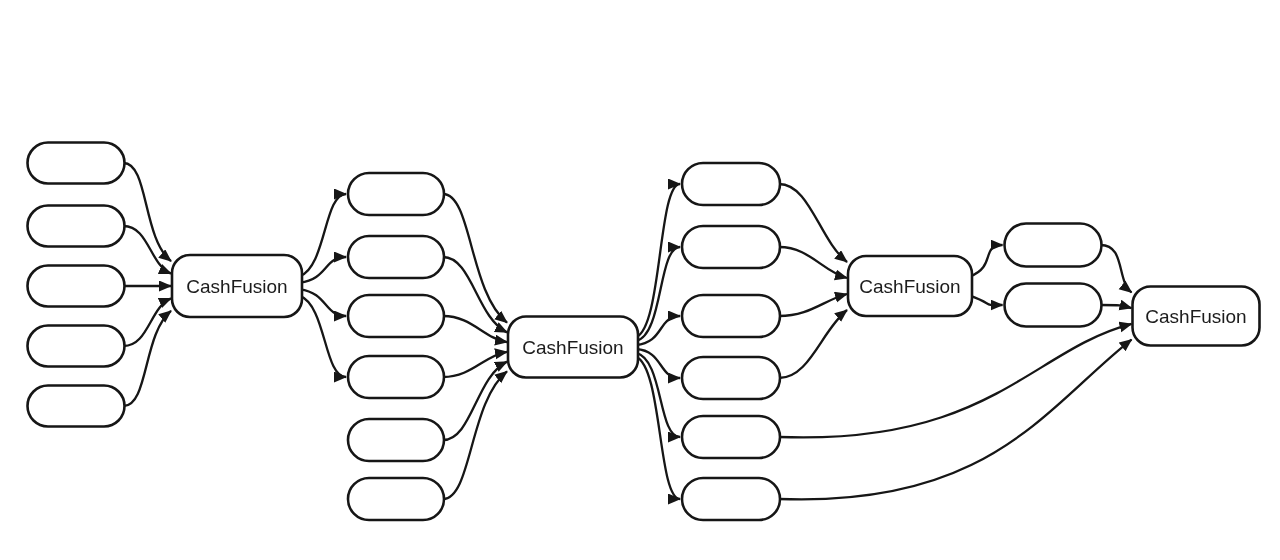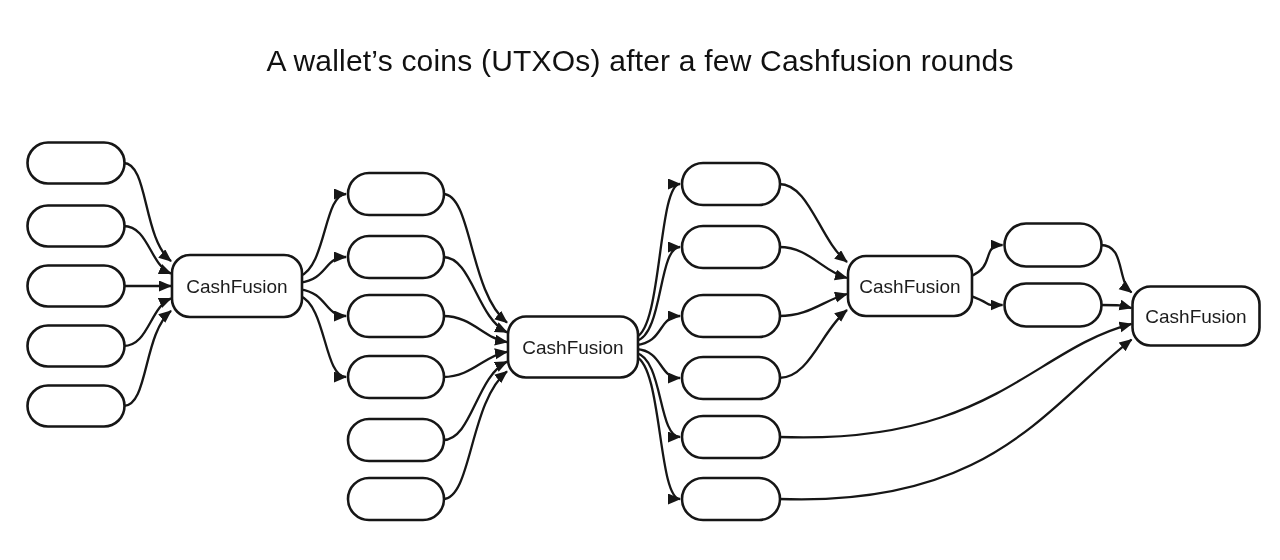--- a/index.html
+++ b/index.html
@@ -25,21 +25,20 @@
   svg text {
     font-family: "Liberation Sans", sans-serif;
     font-size: 19px;
     text-anchor: middle;
   }
 </style>
 </head>
 <body style="background: rgb(255, 255, 255);">
 
 <div class="stage">
-  <div class="title" style="color: rgb(17, 17, 17);">A wallet’s coins (UTXOs) after a few Cashfusion rounds</div>
   <svg id="diagram-svg" width="1280" height="560" viewBox="0 0 1280 560">
     <defs>
       <marker id="arrow" markerUnits="userSpaceOnUse" markerWidth="14" markerHeight="12" refX="12" refY="5.5" orient="auto">
         <path id="arrow-path" d="M0,0 L13,5.5 L0,11 Z" fill="#161616"></path>
       </marker>
     </defs>
     <g id="edges-layer">
         <path d="M 123.5,163 C 148.5,163 142.4,237.6 171,261.2" fill="none" stroke="#161616" stroke-width="2.3" marker-end="url(#arrow)"></path>
         <path d="M 123.5,226 C 148.5,226 149.9,264.9 171,273.6" fill="none" stroke="#161616" stroke-width="2.3" marker-end="url(#arrow)"></path>
         <path d="M 123.5,286 C 148.5,286 154.9,286 171,286" fill="none" stroke="#161616" stroke-width="2.3" marker-end="url(#arrow)"></path>

